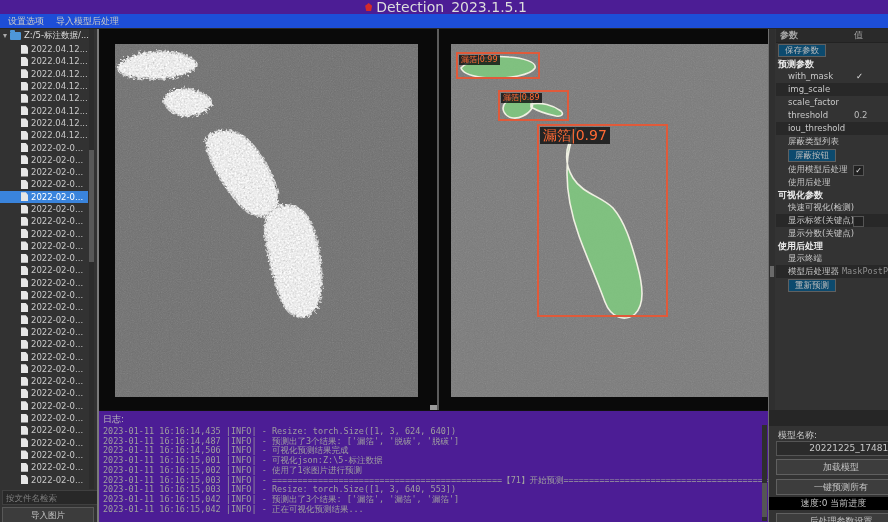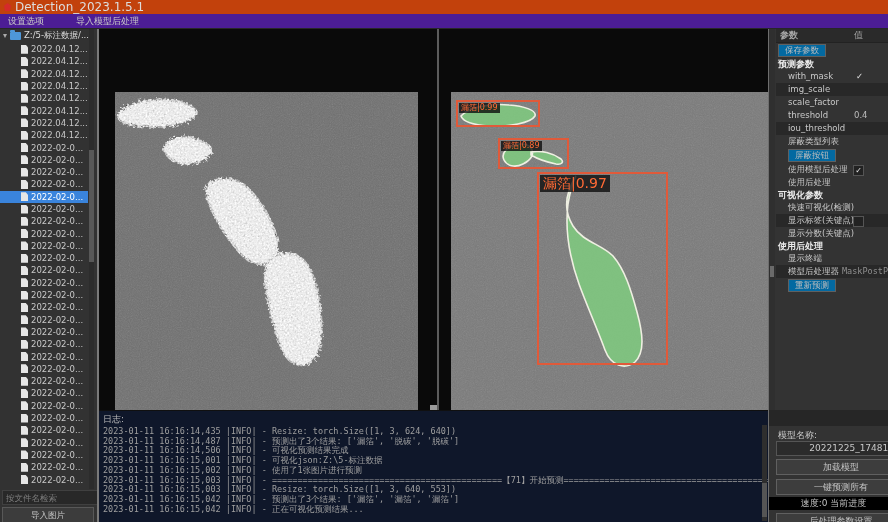--- a/index.html
+++ b/index.html
@@ -2,25 +2,25 @@
 <html><head>
 <meta charset="utf-8">
 <style>
   html,body{margin:0;padding:0;}
   body{
     width:888px;height:522px;overflow:hidden;position:relative;
     background:#333;font-family:"DejaVu Sans",sans-serif;color:#ccc;
     -webkit-font-smoothing:antialiased;
   }
   
-  .titlebar{position:absolute;left:0;top:0;width:888px;height:14px;background:#c2410c;
-    display:flex;align-items:center;gap:4px;padding-left:4px;box-sizing:border-box;font-size:12px;color:#ddd;}
+  .titlebar{position:absolute;left:0;top:0;width:888px;height:14px;background:#4c1d95;
+    display:flex;align-items:center;gap:4px;padding-left:4px;box-sizing:border-box;font-size:14px;color:#ddd;justify-content:center;}
   .app-icon{width:7px;height:8px;background:#d42a2a;clip-path:polygon(50% 0,100% 35%,85% 100%,15% 100%,0 35%);}
-  .menubar{position:absolute;left:0;top:14px;width:888px;height:15px;background:#4c1d95;
-    display:flex;align-items:center;gap:32px;padding-left:8px;box-sizing:border-box;font-size:9px;color:#c8c8c8;
+  .menubar{position:absolute;left:0;top:14px;width:888px;height:15px;background:#1d4ed8;
+    display:flex;align-items:center;gap:12px;padding-left:8px;box-sizing:border-box;font-size:9px;color:#c8c8c8;
     border-bottom:1px solid #272727;}
   
   .tree-panel{position:absolute;left:0;top:29px;width:97px;height:493px;background:#323232;overflow:hidden;}
   .tree-root-row{display:flex;align-items:center;height:14px;padding-left:3px;gap:3px;font-size:8.5px;color:#ddd;white-space:nowrap;overflow:hidden;}
   .caret{font-size:8px;color:#aaa;line-height:8px;}
   .folder-icon{width:11px;height:8px;background:#4e97d8;border-radius:1px;position:relative;flex:0 0 auto;}
   .folder-icon::before{content:'';position:absolute;top:-2px;left:0;width:5px;height:2px;background:#4e97d8;border-radius:1px 1px 0 0;}
   .tree-items{position:absolute;left:0;top:14px;width:88px;}
   .tree-item{display:flex;align-items:center;height:12.3px;padding-left:21px;gap:3px;font-size:8.5px;color:#c8c8c8;white-space:nowrap;overflow:hidden;}
   .tree-item.selected{background:#3a84dc;color:#fff;}
@@ -31,46 +31,46 @@
     color:#9a9a9a;font-size:8.5px;font-family:"DejaVu Sans",sans-serif;padding:0 3px;}
   .search-input::placeholder{color:#7d7d7d;}
   .import-button{position:absolute;left:2px;top:478px;width:92px;height:16px;background:#3c3c3c;border:1px solid #585858;
     color:#c8c8c8;font-size:8.5px;font-family:"DejaVu Sans",sans-serif;line-height:12px;text-align:center;padding:0;}
   
   .vsplit-left{position:absolute;left:97px;top:29px;width:2px;height:493px;background:#7a7a7a;}
   .vsplit-right{position:absolute;left:768px;top:29px;width:1px;height:493px;background:#6e6e6e;}
   .splitter-grip{position:absolute;left:430px;top:405px;width:7px;height:13px;background:#9c9c9c;}
   
   .image-area{position:absolute;left:99px;top:29px;width:669px;height:381px;background:#0a0a0a;overflow:hidden;}
-  .img-panel{position:absolute;top:15px;overflow:hidden;margin-top:48px;}
+  .img-panel{position:absolute;top:15px;overflow:hidden;}
   .img-left{left:16px;width:303px;height:353px;}
   .img-right{left:352px;width:317px;height:353px;}
   .center-divider{position:absolute;left:338px;top:0;width:2px;height:381px;background:#5c5c5c;}
   .det-layer{position:absolute;left:0;top:0;width:100%;height:100%;}
   .det-box{position:absolute;border:2px solid #e05a3a;box-sizing:border-box;}
   .det-label{position:absolute;top:1px;left:1px;background:rgba(10,10,10,.78);color:#ff6a35;
     font-size:8px;line-height:10px;padding:0 2px;white-space:nowrap;}
   .det-label.big{font-size:14px;line-height:17px;padding:0 3px;}
   
-  .log-panel{position:absolute;left:99px;top:410px;width:669px;height:112px;background:#0f172a;
+  .log-panel{position:absolute;left:99px;top:410px;width:669px;height:112px;background:#4c1d95;
     border-top:1px solid #101010;box-sizing:border-box;overflow:hidden;}
   .log-title{font-size:9px;color:#bbb;padding:2px 0 1px 4px;}
   .log-lines{padding-left:4px;font-family:"DejaVu Sans Mono",monospace;font-size:8.5px;line-height:9.7px;color:#9f9f9f;white-space:nowrap;}
   .log-scrollbar{position:absolute;right:1px;top:14px;width:5px;height:96px;background:#2e2e2e;}
   .log-scrollbar .thumb{position:absolute;left:0;top:58px;width:5px;height:34px;background:#555;}
   
   .params-scrollstrip{position:absolute;left:769px;top:29px;width:6px;height:381px;background:#2f2f2f;}
   .params-scrollstrip .thumb{position:absolute;left:1px;top:237px;width:4px;height:11px;background:#6a6a6a;}
   .params-panel{position:absolute;left:776px;top:29px;width:112px;height:381px;overflow:hidden;}
   .params-header{display:flex;height:13px;background:#2a2a2a;border-bottom:1px solid #222;
     font-size:9px;color:#a8a8a8;align-items:center;}
   .ph-name{padding-left:4px;width:72px;font-weight:bold;}
   .ph-value{padding-left:2px;}
   .p-btnrow{height:15px;display:flex;align-items:center;}
-  .p-btn{background:#0369a1;border:1px solid #606060;color:#bdbdbd;font-size:8.5px;
+  .p-btn{background:#0c4a6e;border:1px solid #606060;color:#bdbdbd;font-size:8.5px;
     font-family:"DejaVu Sans",sans-serif;height:13px;line-height:11px;padding:0 6px;margin-left:2px;min-width:48px;}
   .p-btnrow.indent .p-btn{margin-left:12px;min-width:45px;}
   .p-section{height:12px;line-height:12px;font-size:9px;font-weight:bold;color:#eaeaea;padding-left:2px;}
   .p-item{position:relative;height:13px;line-height:13px;font-size:8.5px;color:#c8c8c8;padding-left:12px;white-space:nowrap;}
   .p-item.dark{background:#282828;}
   .p-value{position:absolute;left:78px;top:0;color:#bdbdbd;}
   .p-value.mono{font-family:"DejaVu Sans Mono",monospace;color:#8f8f8f;left:66px;}
   .p-checkglyph{position:absolute;left:80px;top:0;color:#e0e0e0;}
   .p-checkbox{position:absolute;left:77px;top:2px;width:9px;height:9px;background:#222;border:1px solid #555;
     font-size:8px;line-height:9px;color:#e8e8e8;text-align:center;}
@@ -353,21 +353,21 @@
     <span class="ph-value">值</span>
   </div>
   <div id="params-rows">
       <div class="p-btnrow">
         <button class="p-btn">保存参数</button>
       </div>
       <div class="p-section">预测参数</div>
       <div class="p-item"><span>with_mask</span><span class="p-checkglyph">✓</span></div>
       <div class="p-item dark"><span>img_scale</span></div>
       <div class="p-item"><span>scale_factor</span></div>
-      <div class="p-item"><span>threshold</span><span class="p-value">0.4</span></div>
+      <div class="p-item"><span>threshold</span><span class="p-value">0.2</span></div>
       <div class="p-item dark"><span>iou_threshold</span></div>
       <div class="p-item"><span>屏蔽类型列表</span></div>
       <div class="p-btnrow indent">
         <button class="p-btn">屏蔽按钮</button>
       </div>
       <div class="p-item"><span>使用模型后处理</span><span class="p-checkbox">✓</span></div>
       <div class="p-item"><span>使用后处理</span></div>
       <div class="p-section">可视化参数</div>
       <div class="p-item"><span>快速可视化(检测)</span></div>
       <div class="p-item dark"><span>显示标签(关键点)</span><span class="p-checkbox"></span></div>

